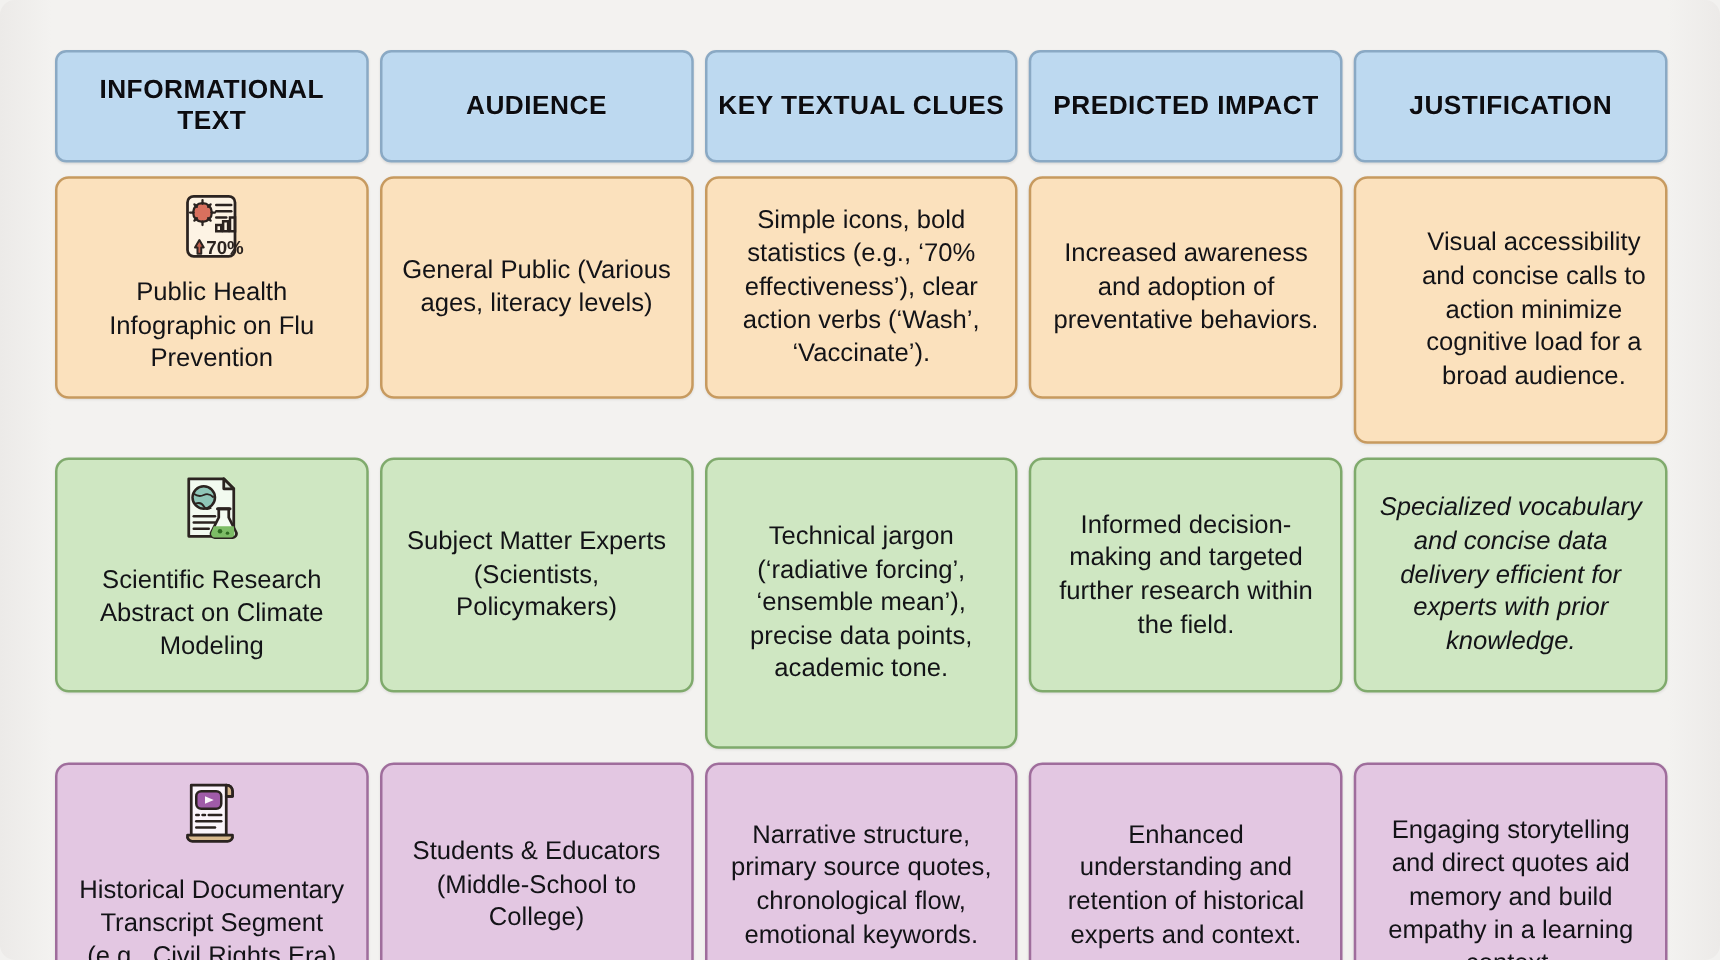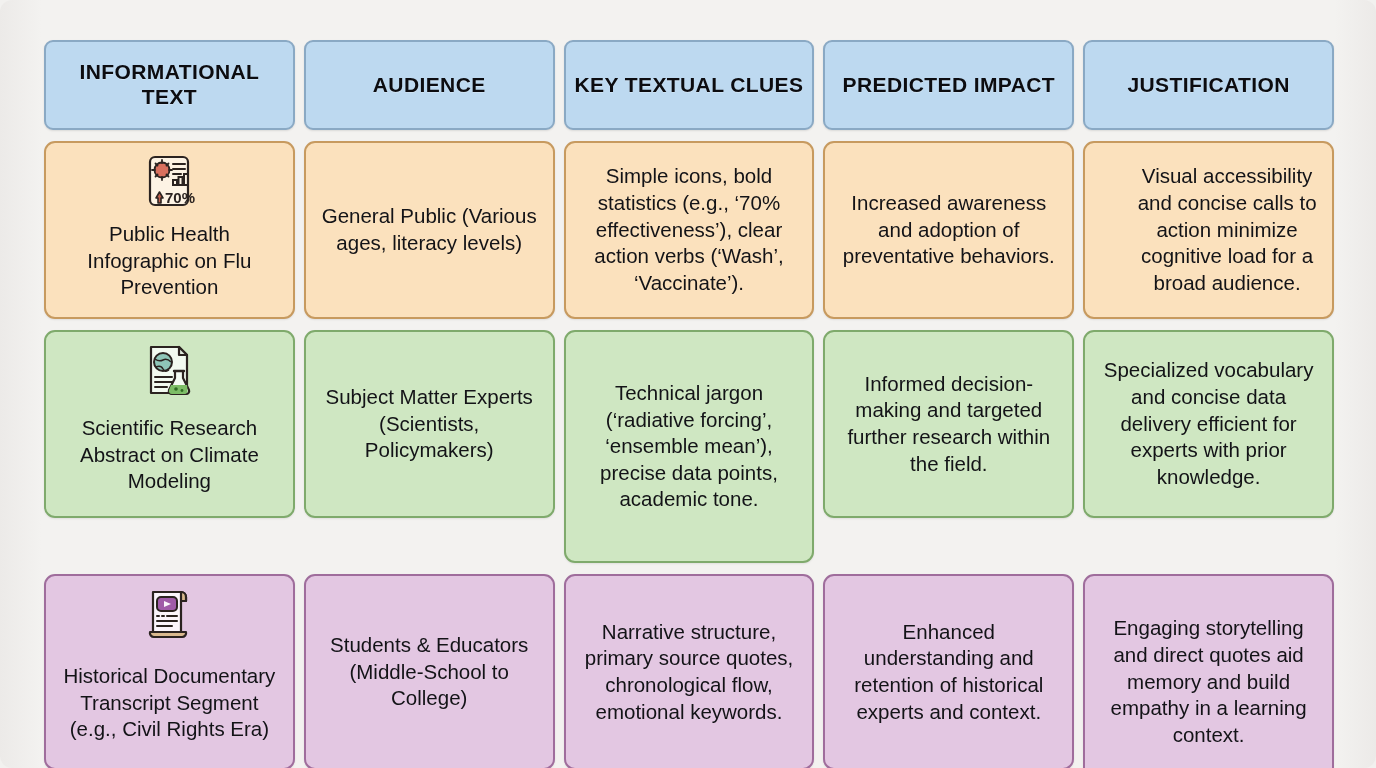--- a/index.html
+++ b/index.html
@@ -153,21 +153,21 @@
     </div>
     <div class="cell row-a" style="background:#fbe1bd;border-color:#c79a5f;height:178px;">
       <div class="txt">General Public (Various ages, literacy levels)</div>
     </div>
     <div class="cell row-a" style="background:#fbe1bd;border-color:#c79a5f;height:178px;">
       <div class="txt">Simple icons, bold statistics (e.g., ‘70% effectiveness’), clear action verbs (‘Wash’, ‘Vaccinate’).</div>
     </div>
     <div class="cell row-a" style="background:#fbe1bd;border-color:#c79a5f;height:178px;">
       <div class="txt">Increased awareness and adoption of preventative behaviors.</div>
     </div>
-    <div class="cell row-a" style="background:#fbe1bd;border-color:#c79a5f;height:178px;padding-left:47px;">
+    <div class="cell row-a" style="background:#fbe1bd;border-color:#c79a5f;height:214px;padding-left:47px;">
       <div class="txt">Visual accessibility and concise calls to action minimize cognitive load for a broad audience.</div>
     </div>
 
     <div class="cell first row-b" style="background:#cfe7c2;border-color:#7faa6c;height:188px;">
       <div class="icon-box">
         <svg viewBox="0 0 56 56" width="56" height="56">
           <path d="M10 5 H38 L46 13 V51 H10 Z" fill="#f2faf0" stroke="#2b2320" stroke-width="2.2" stroke-linejoin="round"></path>
           <path d="M38 5 V13 H46 Z" fill="#dfe9dc" stroke="#2b2320" stroke-width="2.2" stroke-linejoin="round"></path>
           <circle cx="22" cy="20" r="9" fill="#8fc6b8" stroke="#2b2320" stroke-width="2"></circle>
           <path d="M14 17 q4 3 8 1 q4 -2 8 2 M15 25 q5 -2 7 2 q2 4 6 1" fill="none" stroke="#2b2320" stroke-width="1.5"></path>
@@ -187,21 +187,21 @@
     </div>
     <div class="cell row-b" style="background:#cfe7c2;border-color:#7faa6c;height:188px;">
       <div class="txt">Subject Matter Experts (Scientists, Policymakers)</div>
     </div>
     <div class="cell row-b" style="background:#cfe7c2;border-color:#7faa6c;height:233px;">
       <div class="txt">Technical jargon (‘radiative forcing’, ‘ensemble mean’), precise data points, academic tone.</div>
     </div>
     <div class="cell row-b" style="background:#cfe7c2;border-color:#7faa6c;height:188px;">
       <div class="txt">Informed decision-making and targeted further research within the field.</div>
     </div>
-    <div class="cell row-b" style="background:#cfe7c2;border-color:#7faa6c;height:188px;">
+    <div class="cell row-b" style="background:#cfe7c2;border-color:#7faa6c;height:188px;font-style:italic;">
       <div class="txt">Specialized vocabulary and concise data delivery efficient for experts with prior knowledge.</div>
     </div>
 
     <div class="cell first row-c" style="background:#e3c7e2;border-color:#9f6d9c;height:196px;">
       <div class="icon-box">
         <svg viewBox="0 0 56 56" width="56" height="56">
           <path d="M12 6 H40 a5 5 0 0 1 5 5 v4 H40 V46 H12 Z" fill="#fbf5fb" stroke="#2b2320" stroke-width="2.2" stroke-linejoin="round"></path>
           <path d="M40 6 a5 5 0 0 1 5 5 v4 H40 Z" fill="#d9b98e" stroke="#2b2320" stroke-width="2.2" stroke-linejoin="round"></path>
           <rect x="16" y="11" width="20" height="14" rx="4" fill="#a05ba8" stroke="#2b2320" stroke-width="2"></rect>
           <path d="M23 15 L30 18 L23 21 Z" fill="#fbf5fb"></path>

